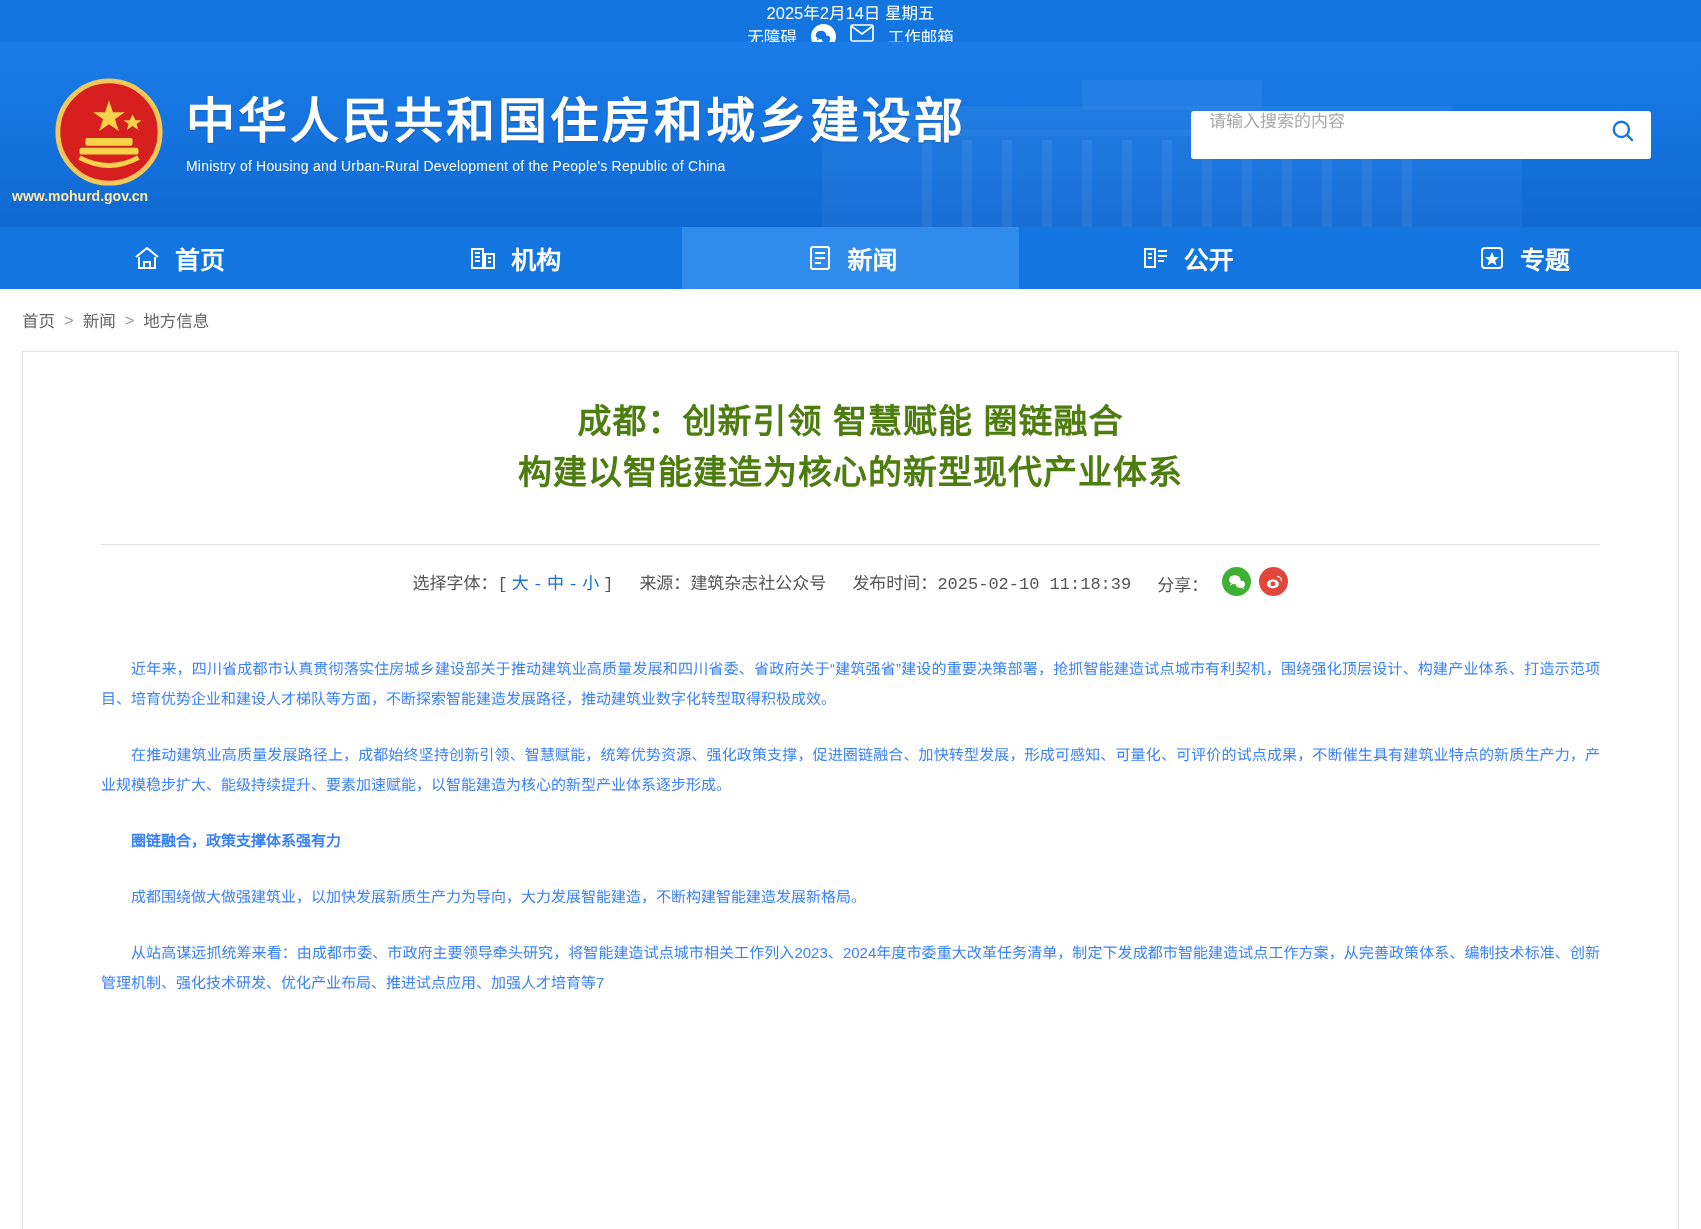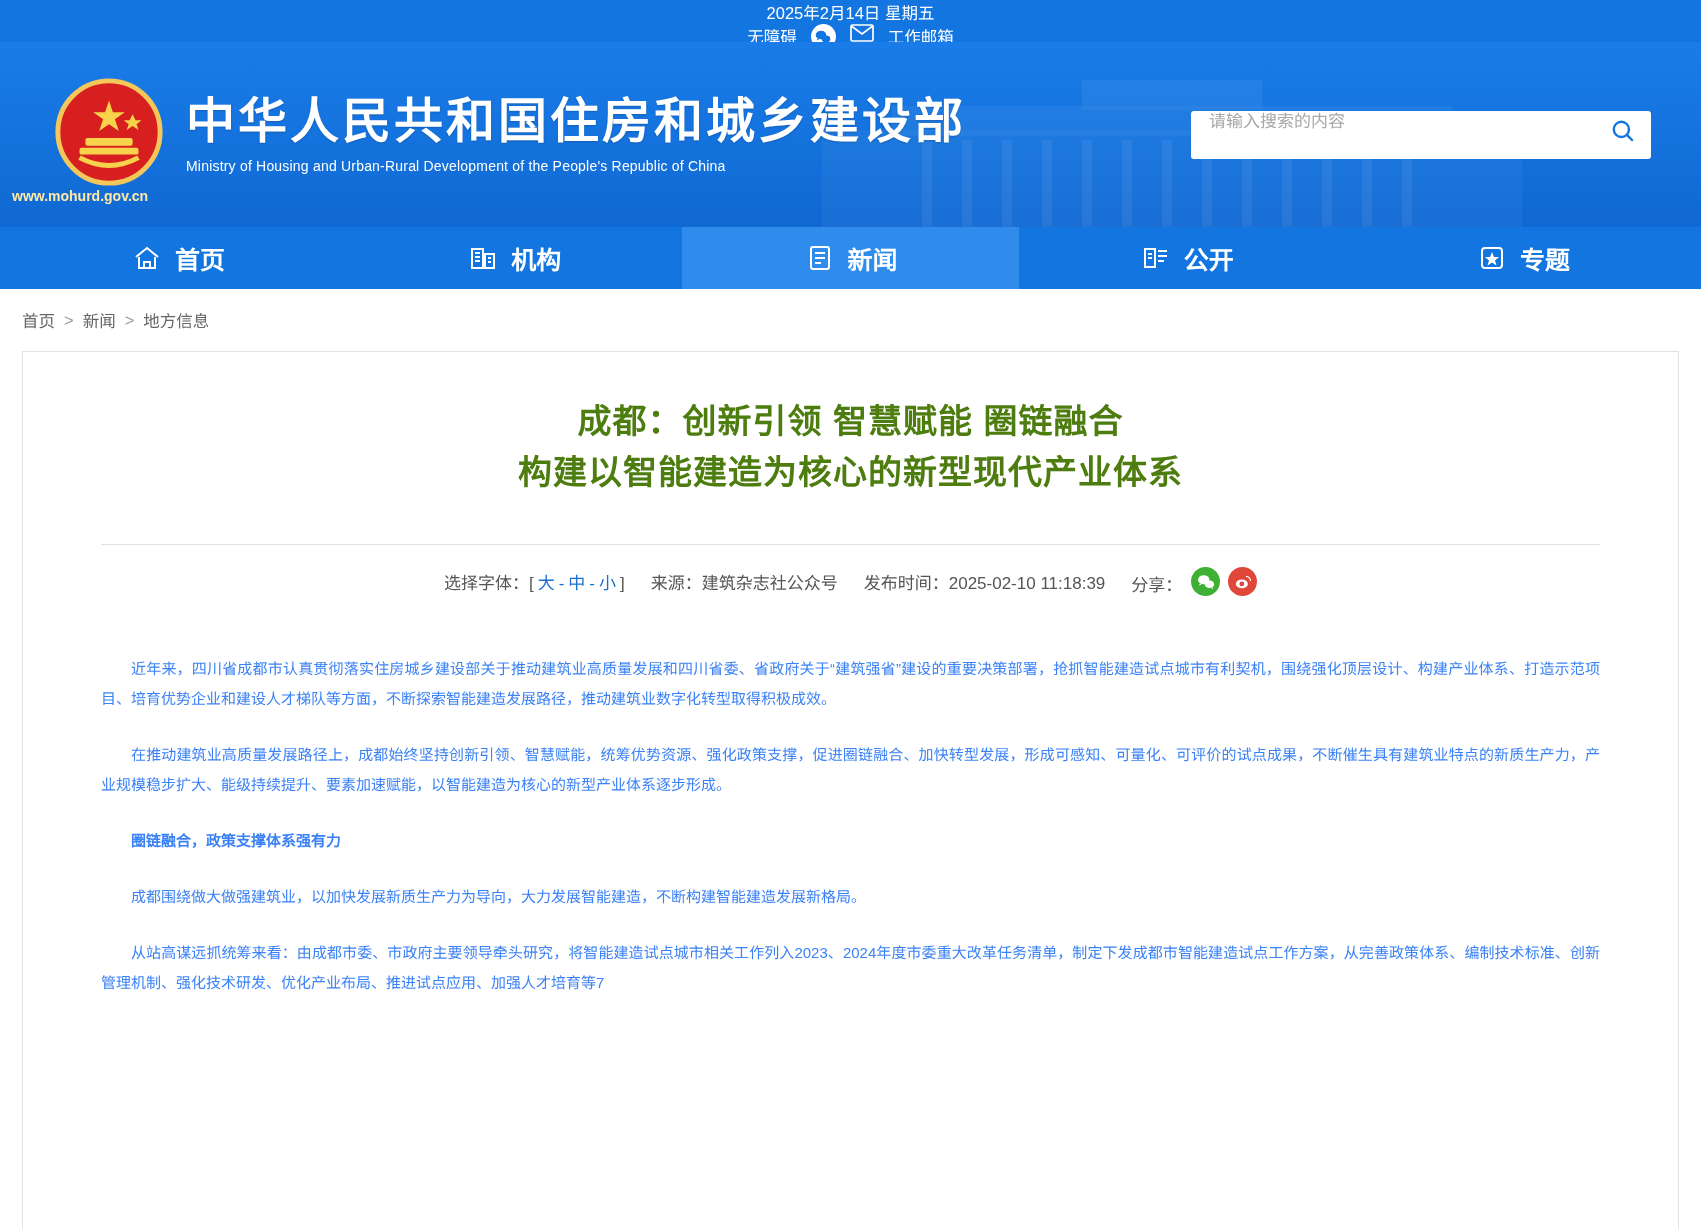--- a/index.html
+++ b/index.html
@@ -111,21 +111,21 @@
     text-align:center; color:#4d7c0f; font-weight:700;
     font-size: 34px; line-height: 1.5; letter-spacing: 1px;
     font-family: "Liberation Sans","DejaVu Sans",sans-serif;
   }
   .art-title .l2 { display:block; }
   .meta {
     margin-top: 46px;
     border-top: 1px solid #e0e0e0;
     padding-top: 22px;
     display:flex; align-items:center; justify-content:center;
-    gap: 26px; font-size: 17px; color:#555;
+    gap: 26px; font-size: 17px; color:#555;font-family:Liberation Mono, monospace;
   }
   .meta .fontsel .brk { color:#555; }
   .meta .fontsel a { color:#1a6fd0; text-decoration:none; margin: 0 4px; }
   .meta .dash { color:#1a6fd0; }
   .share-icons { display:inline-flex; gap:8px; align-items:center; margin-left: 4px;}
   .si { width: 29px; height:29px; border-radius:50%; display:inline-flex;align-items:center;justify-content:center;}
   .si.wechat { background:#3eb135; }
   .si.weibo  { background:#e0473a; }
 
   .body-text { margin-top: 58px; }

